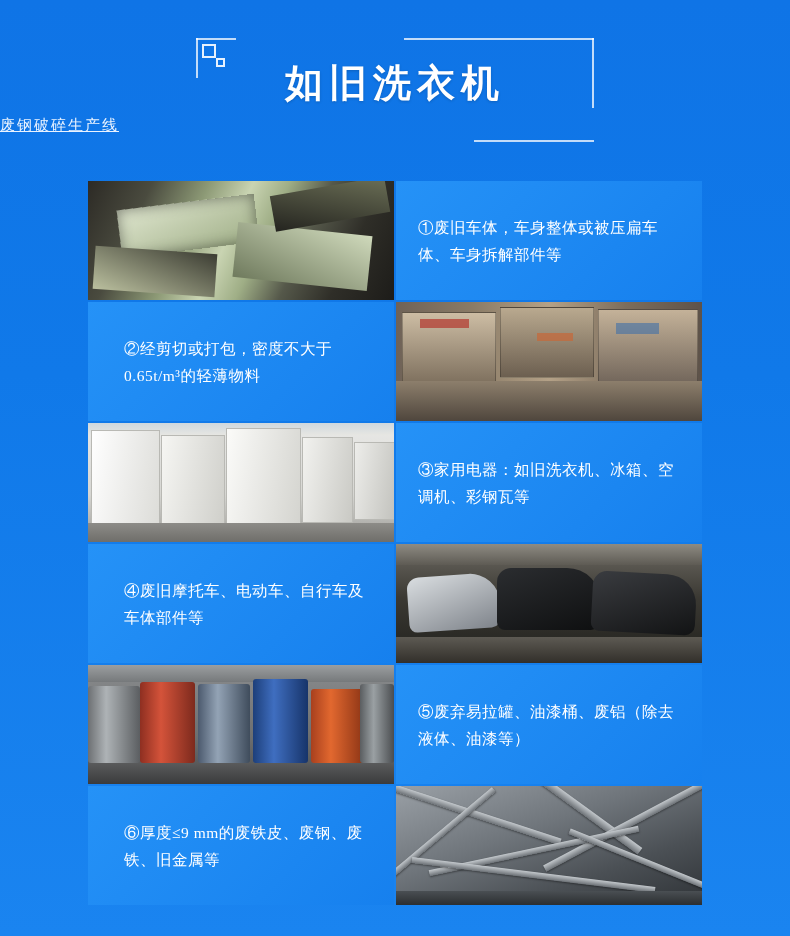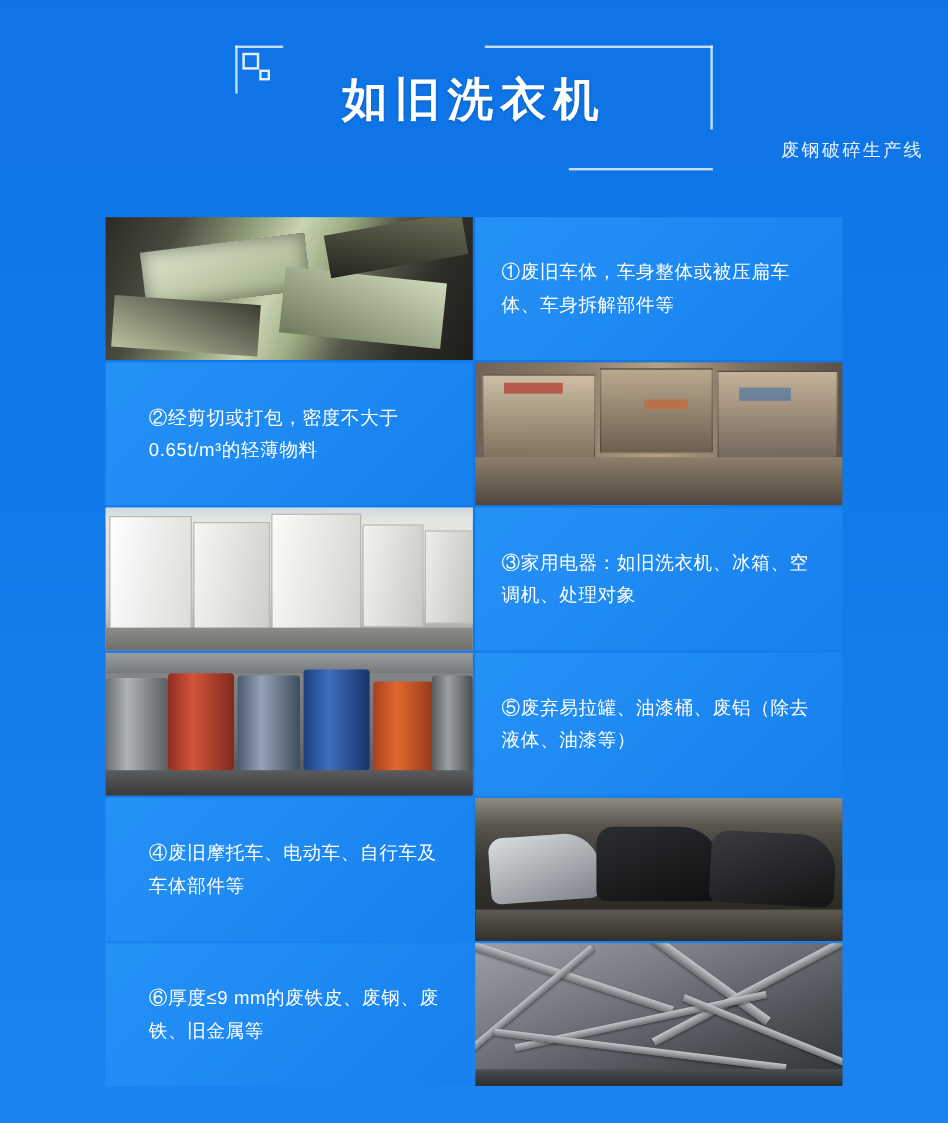--- a/index.html
+++ b/index.html
@@ -71,24 +71,25 @@
     font-size: 38px;
     font-weight: bold;
     letter-spacing: 6px;
     text-shadow: 0 1px 3px rgba(0,0,0,0.18);
   }
   .subtitle {
     position: absolute;
     left: 0;
     top: 116px;
     width: 770px;
-    text-align: right;
+    text-align: left;
     color: #eaf3ff;
     font-size: 15px;
     letter-spacing: 2px;
+    text-decoration: underline;
   }
 
   
   .grid {
     position: absolute;
     left: 88px;
     top: 181px;
     width: 614px;
   }
   .row {
@@ -96,20 +97,21 @@
     width: 614px;
     height: 119px;
     margin-bottom: 2px;
   }
   .cell {
     width: 306px;
     height: 119px;
     box-sizing: border-box;
     overflow: hidden;
     position: relative;
+    font-family: Liberation Serif, serif;
   }
   .cell.left  { margin-right: 2px; padding-left: 36px; }
 
   .text-cell {
     background: #1d8cf5;
     background: linear-gradient(135deg,#2592f7 0%, #1680ee 100%);
     color: #ffffff;
     display: flex;
     align-items: center;
     padding: 0 22px;
@@ -268,21 +270,34 @@
       <div class="cell left photo ph-appl">
         <span class="layer sky"></span>
         <span class="layer u1"></span>
         <span class="layer u2"></span>
         <span class="layer u3"></span>
         <span class="layer u4"></span>
         <span class="layer u5"></span>
         <span class="layer gnd"></span>
       </div>
       <div class="cell text-cell">
-        <span class="txt">③家用电器：如旧洗衣机、冰箱、空调机、处理对象</span>
+        <span class="txt">③家用电器：如旧洗衣机、冰箱、空调机、彩钢瓦等</span>
+      </div>
+    </div>
+
+    <div class="row">
+      <div class="cell left text-cell">
+        <span class="txt">④废旧摩托车、电动车、自行车及车体部件等</span>
+      </div>
+      <div class="cell photo ph-moto">
+        <span class="layer h"></span>
+        <span class="layer s1"></span>
+        <span class="layer s2"></span>
+        <span class="layer s3"></span>
+        <span class="layer g"></span>
       </div>
     </div>
 
     <div class="row">
       <div class="cell left photo ph-drums">
         <span class="layer top"></span>
         <span class="layer d1"></span>
         <span class="layer d2"></span>
         <span class="layer d3"></span>
         <span class="layer d4"></span>
@@ -290,33 +305,20 @@
         <span class="layer d6"></span>
         <span class="layer bot"></span>
       </div>
       <div class="cell text-cell">
         <span class="txt">⑤废弃易拉罐、油漆桶、废铝（除去液体、油漆等）</span>
       </div>
     </div>
 
     <div class="row">
       <div class="cell left text-cell">
-        <span class="txt">④废旧摩托车、电动车、自行车及车体部件等</span>
-      </div>
-      <div class="cell photo ph-moto">
-        <span class="layer h"></span>
-        <span class="layer s1"></span>
-        <span class="layer s2"></span>
-        <span class="layer s3"></span>
-        <span class="layer g"></span>
-      </div>
-    </div>
-
-    <div class="row">
-      <div class="cell left text-cell">
         <span class="txt">⑥厚度≤9 mm的废铁皮、废钢、废铁、旧金属等</span>
       </div>
       <div class="cell photo ph-steel">
         <span class="layer bar b1"></span>
         <span class="layer bar b8"></span>
         <span class="layer bar b3"></span>
         <span class="layer bar b5"></span>
         <span class="layer bar b2"></span>
         <span class="layer bar b7"></span>
         <span class="layer bar b4"></span>

